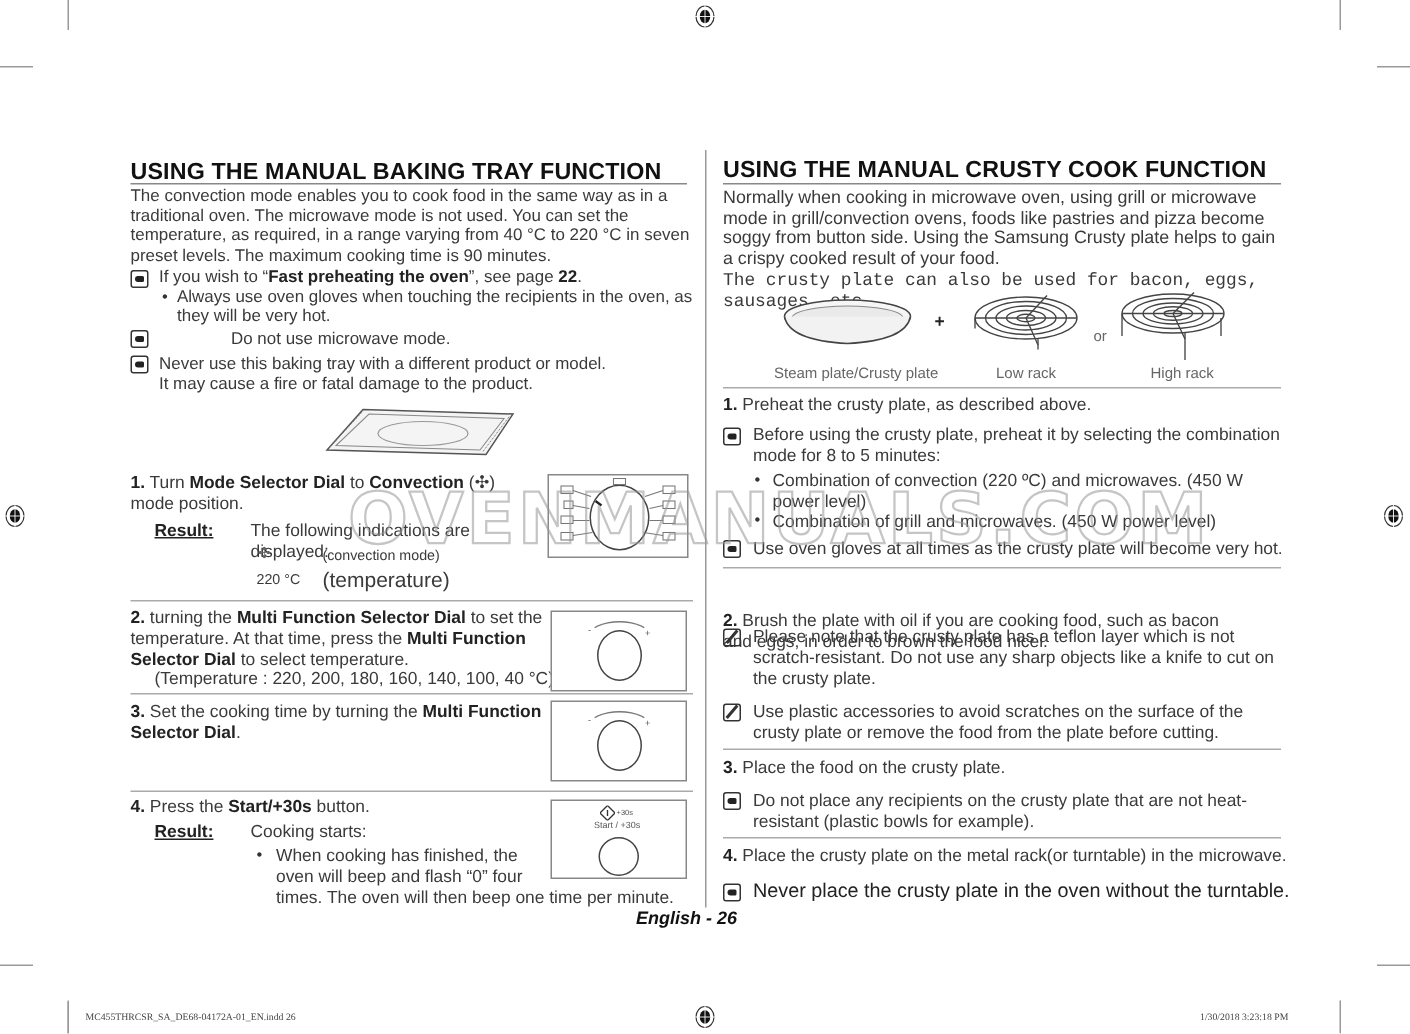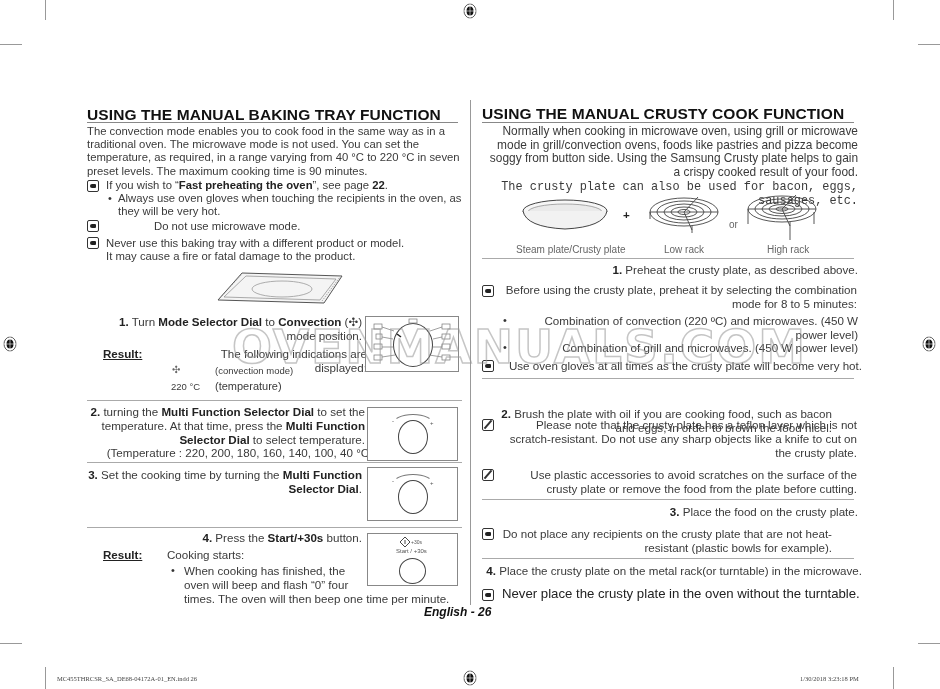--- a/index.html
+++ b/index.html
@@ -3,21 +3,21 @@
 <meta charset="utf-8">
 <style>
   * { box-sizing: border-box; margin: 0; padding: 0; }
   html, body { width: 940px; height: 689px; background: #fff; overflow: hidden; }
   body { position: relative; font-family: "Liberation Sans", sans-serif; color: #333; }
   .abs { position: absolute; }
   .crop { position: absolute; background: #999; }
   .title { position: absolute; font-weight: bold; font-size: 15.5px; color: #111; letter-spacing: 0.1px; white-space: nowrap; }
   .title-rule { position: absolute; height: 1px; background: #888; }
   .p { position: absolute; font-size: 11.3px; line-height: 13.2px; color: #3a3a3a; }
-  .pr { position: absolute; font-size: 11.6px; line-height: 14px; color: #3a3a3a; text-align: right; }
+  .pr { position: absolute; font-size: 11.6px; line-height: 14px; color: #3a3a3a; }
   .b { font-weight: bold; color: #222; }
   .rule { position: absolute; height: 1px; background: #aaa; }
   .note-icon { position: absolute; width: 12px; height: 12px; border: 1.3px solid #333; border-radius: 2px; }
   .note-icon::after { content: ""; position: absolute; left: 2px; top: 3px; width: 6px; height: 4px; background: #222; border-radius: 2px 1px 1px 2px; }
   .pen-icon { position: absolute; width: 12px; height: 12px; border: 1.3px solid #333; border-radius: 2px; }
   .pen-icon::after { content: ""; position: absolute; left: 4px; top: -1px; width: 2px; height: 11px; background: #333; transform: rotate(40deg); }
   .bullet { position: absolute; font-size: 11px; }
   .fig-box { position: absolute; border: 1px solid #888; background: #fff; }
   .dial { position: absolute; border: 1.3px solid #444; border-radius: 50%; }
   .arc { position: absolute; border: 1px solid #777; border-color: #777 transparent transparent transparent; border-radius: 50%; }
@@ -95,21 +95,21 @@
 
 <div class="pr" style="left:87px;top:315px;width:275px;">
   <span class="b">1.</span>
   <span>Turn </span><span class="b">Mode Selector Dial</span><span> to </span><span class="b">Convection</span><span> (</span><span>✣</span><span>) mode position.</span>
 </div>
 <div class="pr b" style="left:103px;top:347px;text-decoration:underline;">Result:</div>
 <div class="pr" style="left:167px;top:347px;width:200px;">The following indications are displayed:</div>
 <div class="p" style="left:172px;top:363px;font-size:10px;color:#666;">✣</div>
 <div class="p" style="left:215px;top:364px;font-size:9.5px;">(convection mode)</div>
 <div class="p" style="left:171px;top:380px;font-size:9.5px;">220 °C</div>
-<div class="p" style="left:215px;top:380px;font-size:11px;">(temperature)</div>
+<div class="p" style="left:215px;top:380px;font-size:14px;">(temperature)</div>
 
 <div class="fig-box" style="left:365px;top:316px;width:94px;height:56px;">
   <div class="dial" style="left:27px;top:6px;width:40px;height:44px;"></div>
   <svg class="abs" style="left:0;top:0;" width="94" height="56" viewBox="0 0 94 56">
     <g stroke="#777" stroke-width="0.7" fill="none">
       <rect x="8" y="7" width="8" height="5"></rect>
         <rect x="10" y="17" width="6" height="5"></rect>
         <rect x="8" y="27" width="8" height="5"></rect>
         <rect x="8" y="38" width="8" height="5"></rect>
       <rect x="43" y="2" width="8" height="4"></rect>

